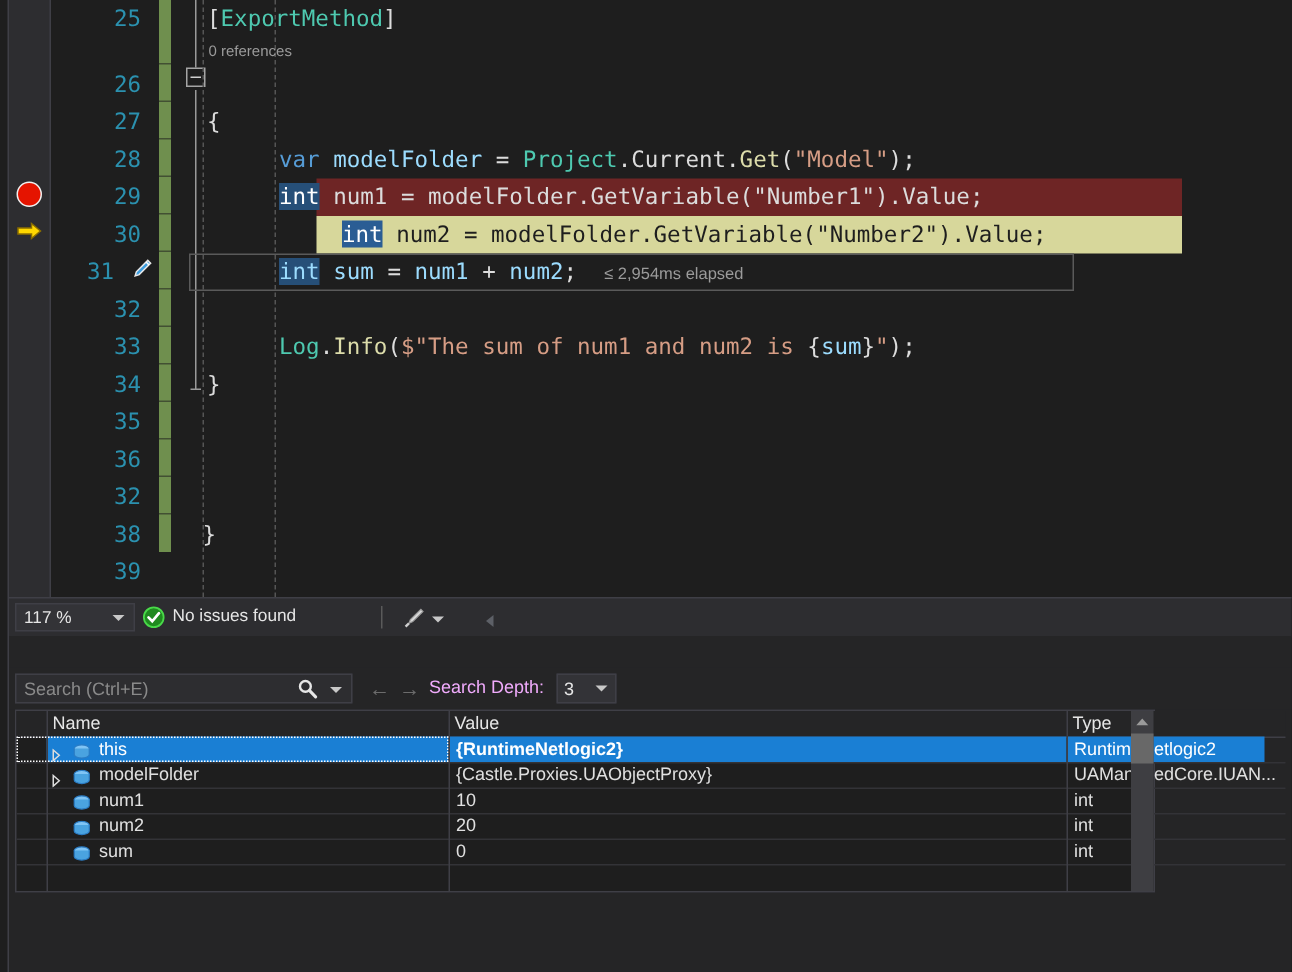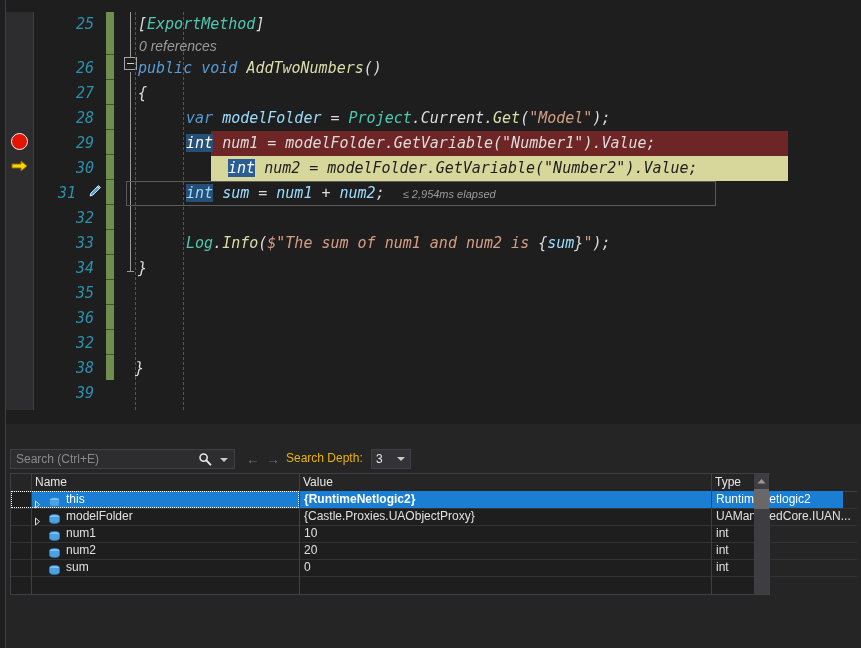--- a/index.html
+++ b/index.html
@@ -9,21 +9,21 @@
     font-family:"Liberation Sans", sans-serif;
     -webkit-font-smoothing:antialiased;
   }
   .app{position:relative;width:861px;height:648px;background:#1e1e1e;}
 
   
   .outer-strip{position:absolute;left:0;top:0;width:6px;height:648px;background:#1e1e1e;}
   .outer-strip-line{position:absolute;left:5px;top:0;width:1px;height:648px;background:#3f3f46;}
 
   
-  .editor{position:absolute;left:6px;top:12px;width:855px;height:398px;background:#1e1e1e;overflow:hidden;font-style:italic;}
+  .editor{position:absolute;left:6px;top:0;width:855px;height:398px;background:#1e1e1e;overflow:hidden;}
   .bp-gutter{position:absolute;left:0;top:0;width:28px;height:398px;background:#2d2d30;}
   .bp-gutter-line{position:absolute;left:27px;top:0;width:1px;height:398px;background:#3f3f46;}
 
   .breakpoint{
     position:absolute;left:5px;top:121px;width:17px;height:17px;border-radius:50%;
     background:#e51400;border:1.5px solid #f0f0f0;box-sizing:border-box;
   }
   .stmt-arrow{position:absolute;left:5px;top:146px;width:18px;height:16px;}
 
   .num-gutter{position:absolute;left:28px;top:0;width:66px;height:398px;background:#1e1e1e;}
@@ -47,21 +47,21 @@
   .outline-tick{position:absolute;left:3px;width:7px;height:1px;background:#9a9a9a;}
 
   .code{
     position:absolute;left:132px;top:0;right:0;height:398px;
     font-family:"DejaVu Sans Mono", monospace;font-size:15px;line-height:25px;color:#dcdcdc;
     white-space:pre;
   }
   .crow{position:absolute;left:0;height:25px;line-height:25px;white-space:pre;}
   .codelens{
     position:absolute;left:0;height:19px;line-height:19px;
-    font-family:"Liberation Sans", sans-serif;font-size:14px;color:#9b9b9b;white-space:pre;
+    font-family:"Liberation Sans", sans-serif;font-size:10px;color:#9b9b9b;white-space:pre;
   }
   .guide{position:absolute;width:0;border-left:1px dashed #555;height:398px;top:0;}
 
   
   .t-kw{color:#569cd6;}
   .t-type{color:#4ec9b0;}
   .t-meth{color:#dcdcaa;}
   .t-str{color:#d69d85;}
   .t-var{color:#9cdcfe;}
   .t-plain{color:#dcdcdc;}
@@ -108,21 +108,21 @@
     background-size:4px 4px;opacity:.85;}
   .tt-btn{position:absolute;top:2px;width:17px;height:17px;cursor:pointer;}
   .locals-toolbar{position:absolute;left:0;top:21px;width:855px;height:28px;background:#252526;}
   .search-box{
     position:absolute;left:4px;top:4px;width:225px;height:20px;background:#2d2d30;border:1px solid #3f3f46;box-sizing:border-box;
   }
   .search-ph{position:absolute;left:5px;top:1px;font-size:12px;color:#8a8a8a;line-height:17px;}
   .search-mag{position:absolute;right:22px;top:2px;width:14px;height:14px;}
   .search-car{position:absolute;right:6px;top:8px;}
   .nav-arrow{position:absolute;top:7px;font-size:14px;color:#6c6c6c;line-height:14px;}
-  .sdepth-label{position:absolute;left:280px;top:5px;font-size:12px;color:#eab308;line-height:17px;}
+  .sdepth-label{position:absolute;left:280px;top:5px;font-size:12px;color:#f0abfc;line-height:17px;}
   .sdepth-box{position:absolute;left:365px;top:4px;width:40px;height:20px;background:#333337;border:1px solid #3f3f46;box-sizing:border-box;}
   .sdepth-val{position:absolute;left:4px;top:1px;font-size:12px;color:#e6e6e6;line-height:17px;}
   .sdepth-car{position:absolute;right:5px;top:7px;}
 
   .grid{position:absolute;left:4px;top:49px;width:760px;height:122px;background:#1e1e1e;border:1px solid #3f3f46;box-sizing:border-box;}
   .hdr{position:absolute;left:0;top:0;width:846px;height:17px;background:#252526;border-bottom:1px solid #3f3f46;}
   .hdr-cell{position:absolute;top:0;height:17px;line-height:17px;font-size:12px;color:#e6e6e6;}
   .hdr-div{position:absolute;top:0;width:1px;height:17px;background:#3f3f46;}
 
   .grow{position:absolute;left:0;width:846px;height:17px;border-bottom:1px solid #333337;}
@@ -221,21 +221,20 @@
       
       <div class="cur-line-box" style="left:-12px;top:169px;width:590px;"></div>
 
       
       <div class="crow" style="top:0px;left:0px;"><span class="t-plain">[</span><span class="t-type">ExportMethod</span><span class="t-plain">]</span></div>
 
       
       <div class="codelens" style="top:25px;left:1px;">0 references</div>
 
       
-      <div class="crow" style="top:44px;left:0px;"><span class="t-kw">public</span><span> </span><span class="t-kw">void</span><span> </span><span class="t-meth">AddTwoNumbers</span><span class="t-plain">()</span></div>
 
       
       <div class="crow" style="top:69px;left:0px;"><span class="t-plain">{</span></div>
 
       
       <div class="crow" style="top:94px;left:48px;"><span class="t-kw">var</span><span> </span><span class="t-var">modelFolder</span><span> </span><span class="t-plain">=</span><span> </span><span class="t-type">Project</span><span class="t-punc">.</span><span class="t-plain">Current</span><span class="t-punc">.</span><span class="t-meth">Get</span><span class="t-plain">(</span><span class="t-str">"Model"</span><span class="t-plain">)</span><span class="t-plain">;</span></div>
 
       
       <div class="crow" style="top:119px;left:48px;"><span class="sel-int">int</span><span> </span><span class="t-plain">num1</span><span> </span><span class="t-plain">=</span><span> </span><span class="t-plain">modelFolder</span><span class="t-plain">.</span><span class="t-plain">GetVariable</span><span class="t-plain">(</span><span class="t-plain">"Number1"</span><span class="t-plain">)</span><span class="t-plain">.</span><span class="t-plain">Value</span><span class="t-plain">;</span></div>
 
@@ -249,20 +248,46 @@
       <div class="crow" style="top:219px;left:48px;"><span class="t-type">Log</span><span class="t-plain">.</span><span class="t-meth">Info</span><span class="t-plain">(</span><span class="t-str">$"The sum of num1 and num2 is </span><span class="t-plain">{</span><span class="t-var">sum</span><span class="t-plain">}</span><span class="t-str">"</span><span class="t-plain">)</span><span class="t-plain">;</span></div>
 
       
       <div class="crow" style="top:244px;left:0px;"><span class="t-plain">}</span></div>
 
       
       <div class="crow" style="top:344px;left:-3px;"><span class="t-plain">}</span></div>
     </div>
   </div>
 
+  <div class="statusbar">
+    <div class="zoombox">
+      <span class="zv">117 %</span>
+      <span class="zcar caret-dn"></span>
+    </div>
+
+    <span class="issue-icon">
+      <svg width="15" height="15" viewBox="0 0 15 15">
+        <circle cx="7.5" cy="7.5" r="6.6" fill="#1f8a1f" stroke="#49d949" stroke-width="1.2"></circle>
+        <path d="M4 7.6 L6.5 10.2 L11 4.8" stroke="#ffffff" stroke-width="1.8" fill="none" stroke-linecap="round"></path>
+      </svg>
+    </span>
+    <span class="issue-text">No issues found</span>
+
+    <div class="sb-sep" style="left:248px;"></div>
+
+    <span class="pen-icon">
+      <svg width="16" height="16" viewBox="0 0 16 16">
+        <path d="M12.6 2.2 L14.0 3.6 L7.2 10.4 L4.6 11.6 L5.6 9.0 Z" fill="#d8d8d8" stroke="#9a9a9a" stroke-width=".8"></path>
+        <path d="M4.6 11.6 L2.4 13.8" stroke="#cfcfcf" stroke-width="1.6"></path>
+      </svg>
+    </span>
+    <span class="pen-car caret-dn"></span>
+
+    <span class="sb-left-arrow caret-left"></span>
+  </div>
 
   <div class="locals">
 
 
     <div class="locals-toolbar">
       <div class="search-box">
         <span class="search-ph">Search (Ctrl+E)</span>
         <span class="search-mag">
           <svg width="14" height="14" viewBox="0 0 14 14">
             <circle cx="5.6" cy="5.6" r="3.6" fill="none" stroke="#e6e6e6" stroke-width="1.6"></circle>

